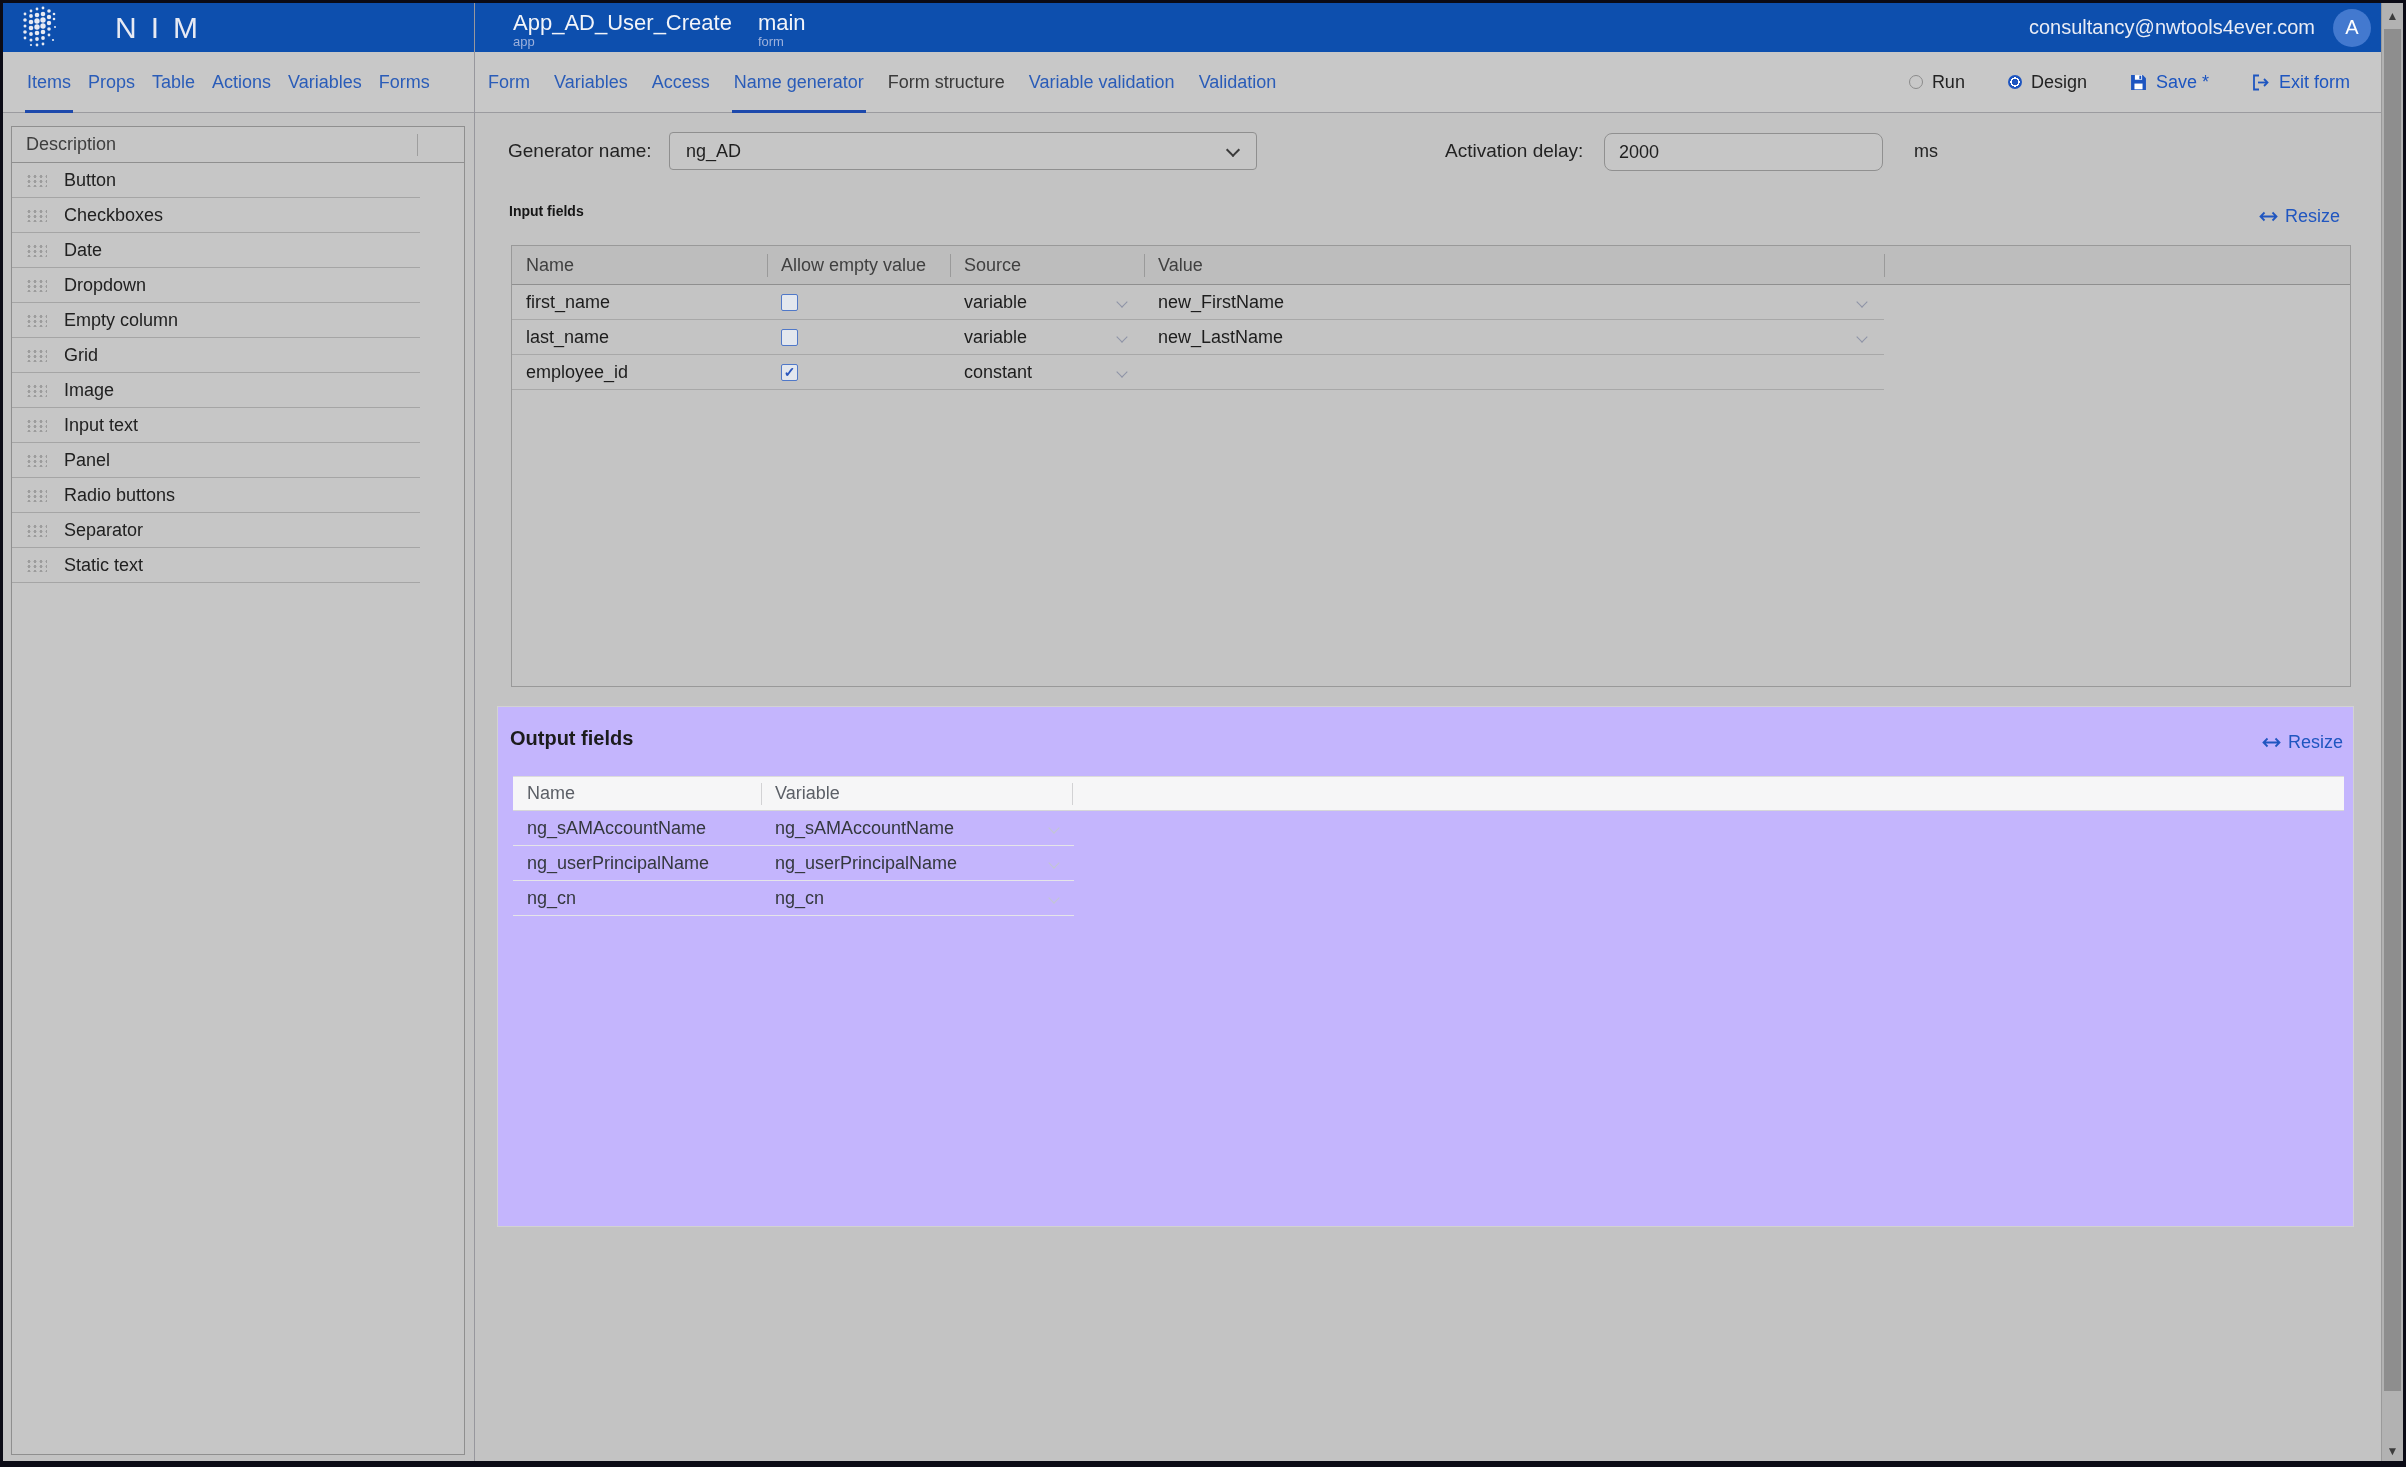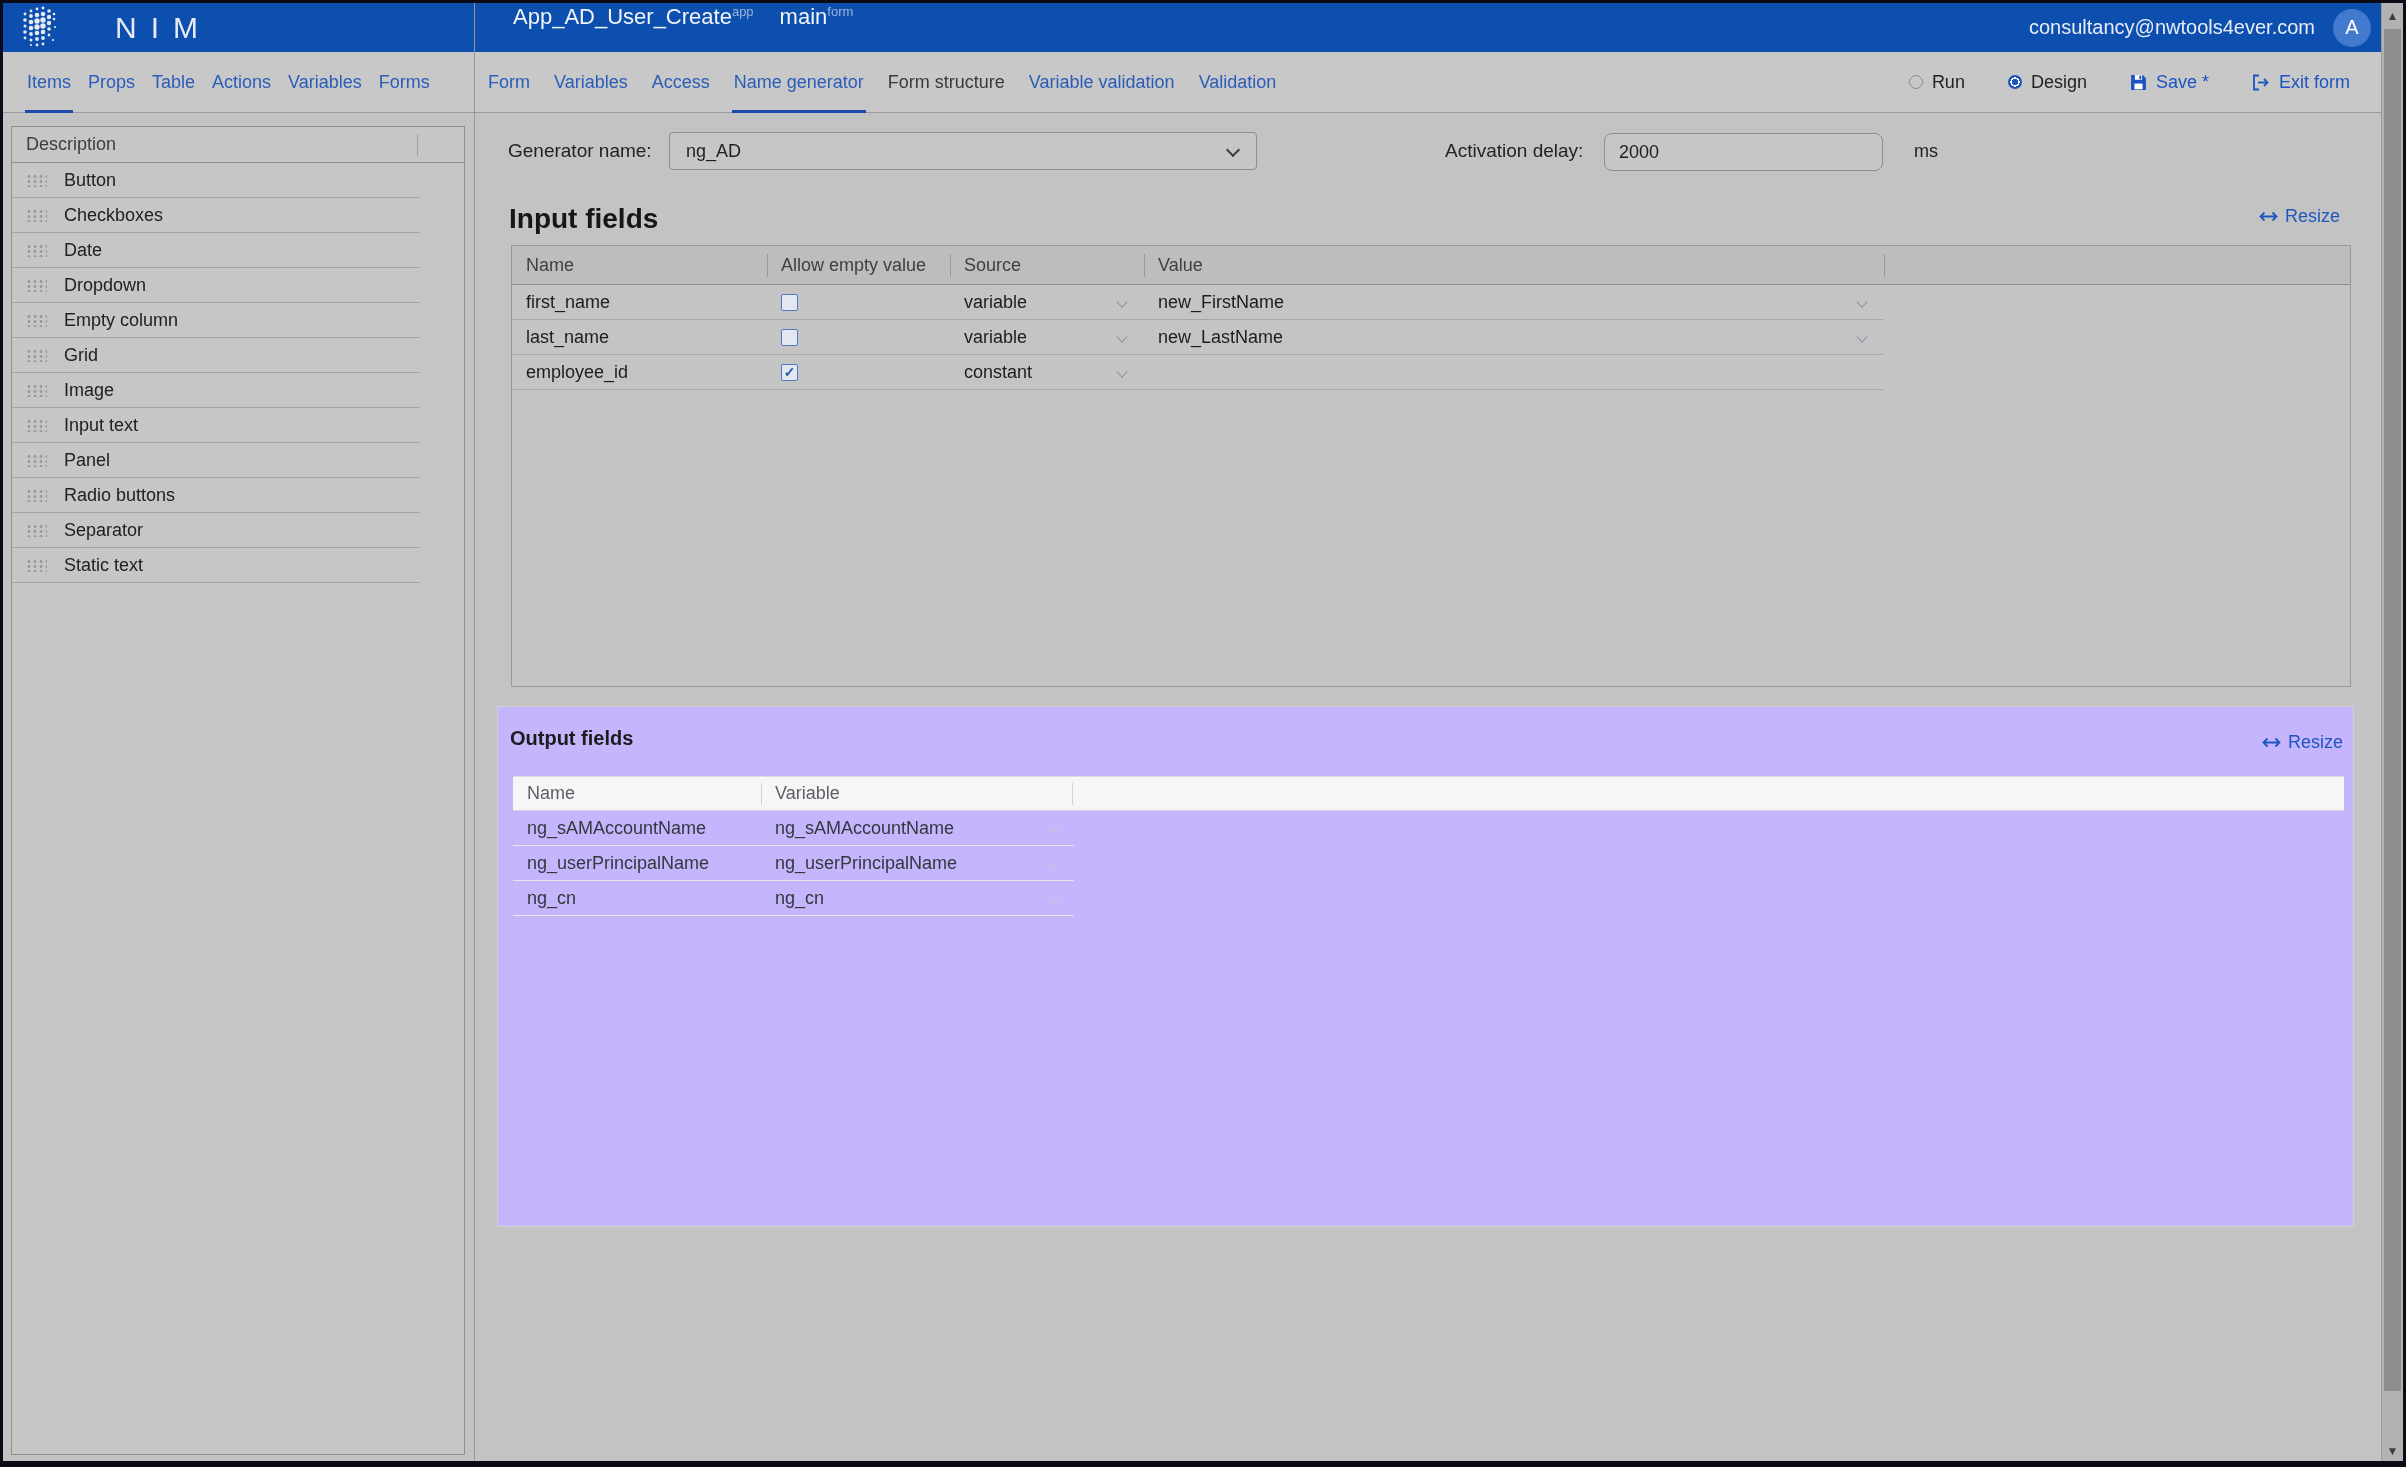--- a/index.html
+++ b/index.html
@@ -11,21 +11,21 @@
     background:#c3c3c3; overflow:hidden;
     border:3px solid #0b0b16; border-bottom-width:6px;
   }
 
   
   .header { position:absolute; left:0; top:0; width:100%; height:49px; background:#0d4fae; }
   .hdr-left { position:absolute; left:0; top:0; width:471px; height:49px; display:flex; align-items:center; }
   .logo-svg { margin-left:18px; }
   .logo-text { margin-left:48px; color:#e7eaf3; font-size:30px; letter-spacing:14px; font-weight:500; }
   .hdr-mid { position:absolute; left:510px; top:0; height:49px; display:flex; gap:26px; }
-  .title-block { display:flex; padding-top:2px; }
+  .title-block { display:flex; flex-direction:column; padding-top:8px; }
   .title-main { color:#f2f4f9; font-size:22px; line-height:24px; }
   .title-sub  { color:#9db1dc; font-size:13px; line-height:14px; }
   .hdr-right { position:absolute; right:32px; top:0; height:49px; display:flex; align-items:center; gap:18px; }
   .user-email { color:#e9ecf5; font-size:20px; }
   .avatar { width:38px; height:38px; border-radius:50%; background:#4379cf; color:#fff;
             display:flex; align-items:center; justify-content:center; font-size:20px; }
 
   
   .tabbar { position:absolute; left:0; top:49px; width:100%; height:61px; background:#c8c8c8;
             border-bottom:1px solid #9b9b9f; }
@@ -72,21 +72,21 @@
   .gen-select .chev { position:absolute; right:18px; top:16px; }
   .delay-label { position:absolute; left:1442px; top:129px; height:38px; display:flex; align-items:center;
                  font-size:19px; color:#232323; }
   .delay-input { position:absolute; left:1601px; top:130px; width:279px; height:38px; background:#c6c6c6;
                  border:1px solid #909090; border-radius:8px; display:flex; align-items:center; }
   .delay-input .val { margin-left:14px; font-size:18px; color:#1f1f1f; }
   .delay-unit { position:absolute; left:1911px; top:129px; height:38px; display:flex; align-items:center;
                 font-size:18px; color:#232323; }
 
   
-  .section-title { position:absolute; font-size:28px; font-weight:700; color:#161616; }
+  .section-title { position:absolute; font-size:14px; font-weight:700; color:#161616; }
   .resize-link { position:absolute; display:flex; align-items:center; gap:7px; font-size:18px; color:#2056c0; cursor:pointer; }
 
   
   .in-table { position:absolute; left:508px; top:242px; width:1840px; height:442px;
               background:#c4c4c4; border:1px solid #999999; }
   .in-head { display:flex; height:39px; background:#bdbdbd; border-bottom:1px solid #8f8f8f; }
   .in-head .hc { position:relative; display:flex; align-items:center; font-size:18px; color:#404040; padding-left:14px; }
   .in-head .hc.sep::before { content:""; position:absolute; left:0; top:8px; width:1px; height:23px; background:#9a9a9a; }
   .c1{width:255px;} .c2{width:183px;} .c3{width:194px;} .c4{width:740px;} .c5{flex:1;}
   .in-row { display:flex; height:35px; }

